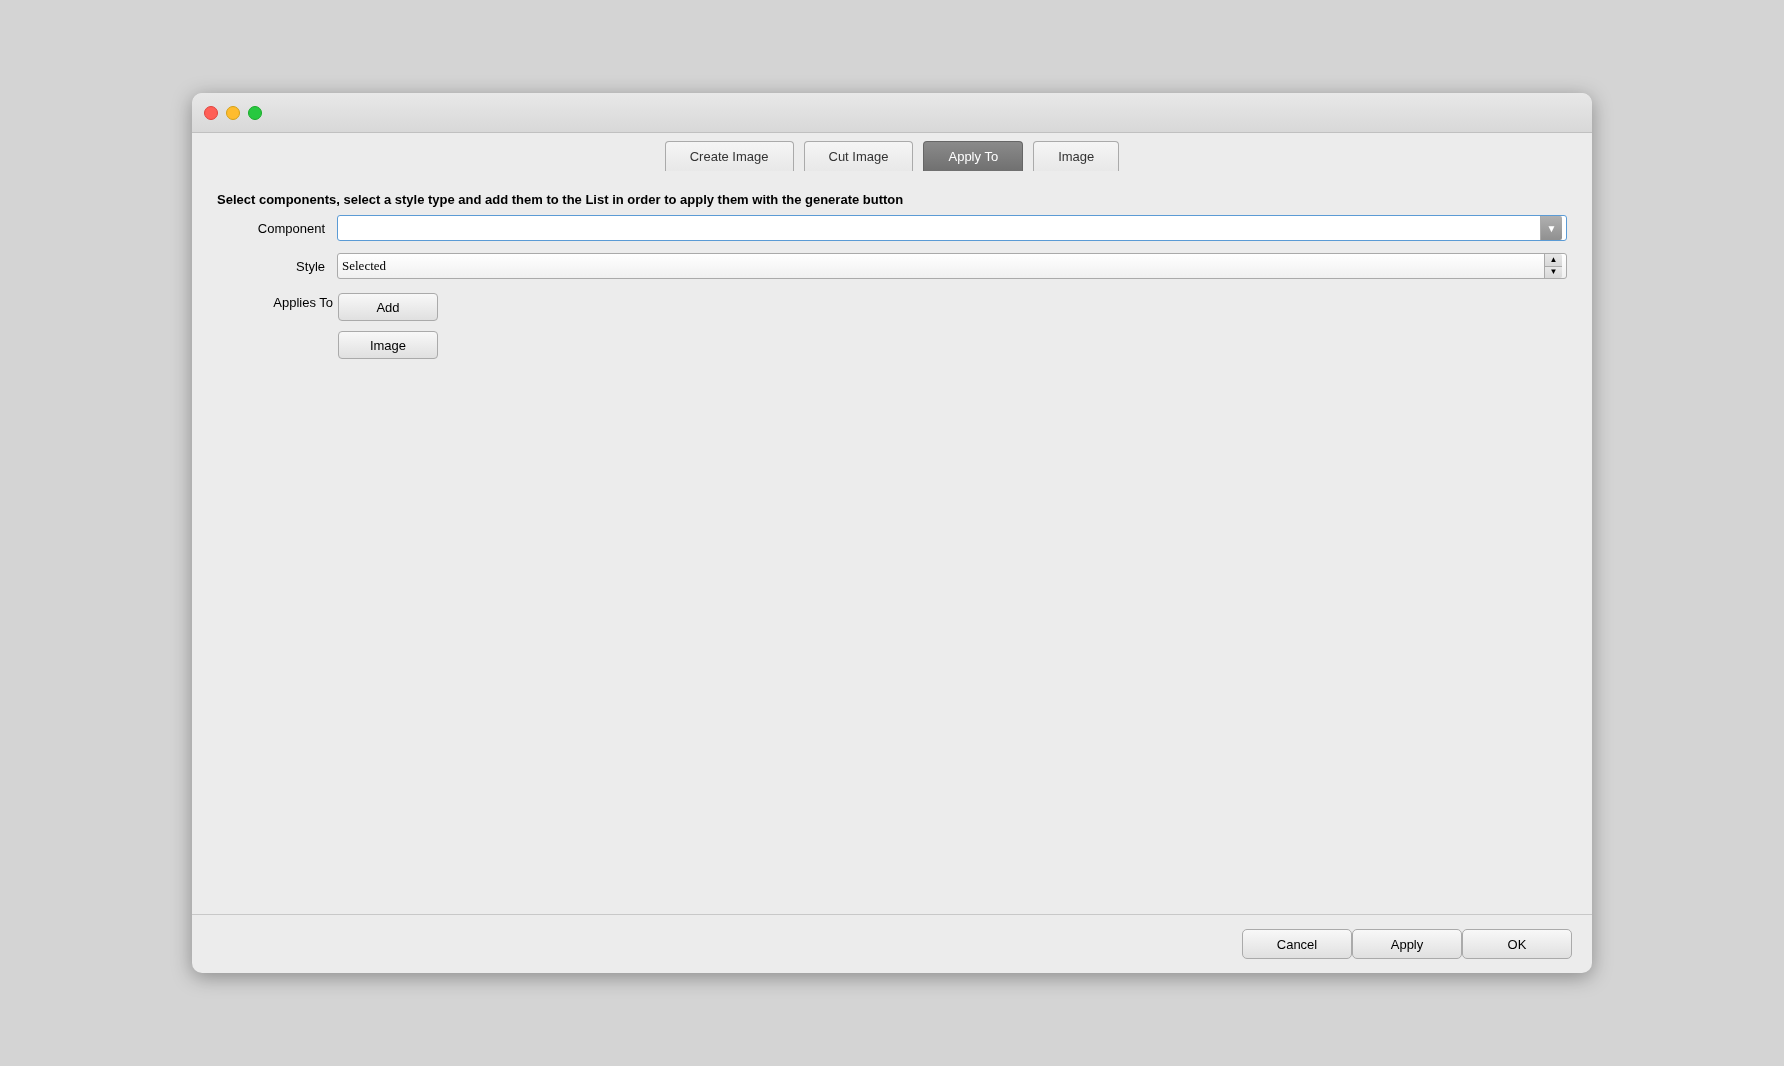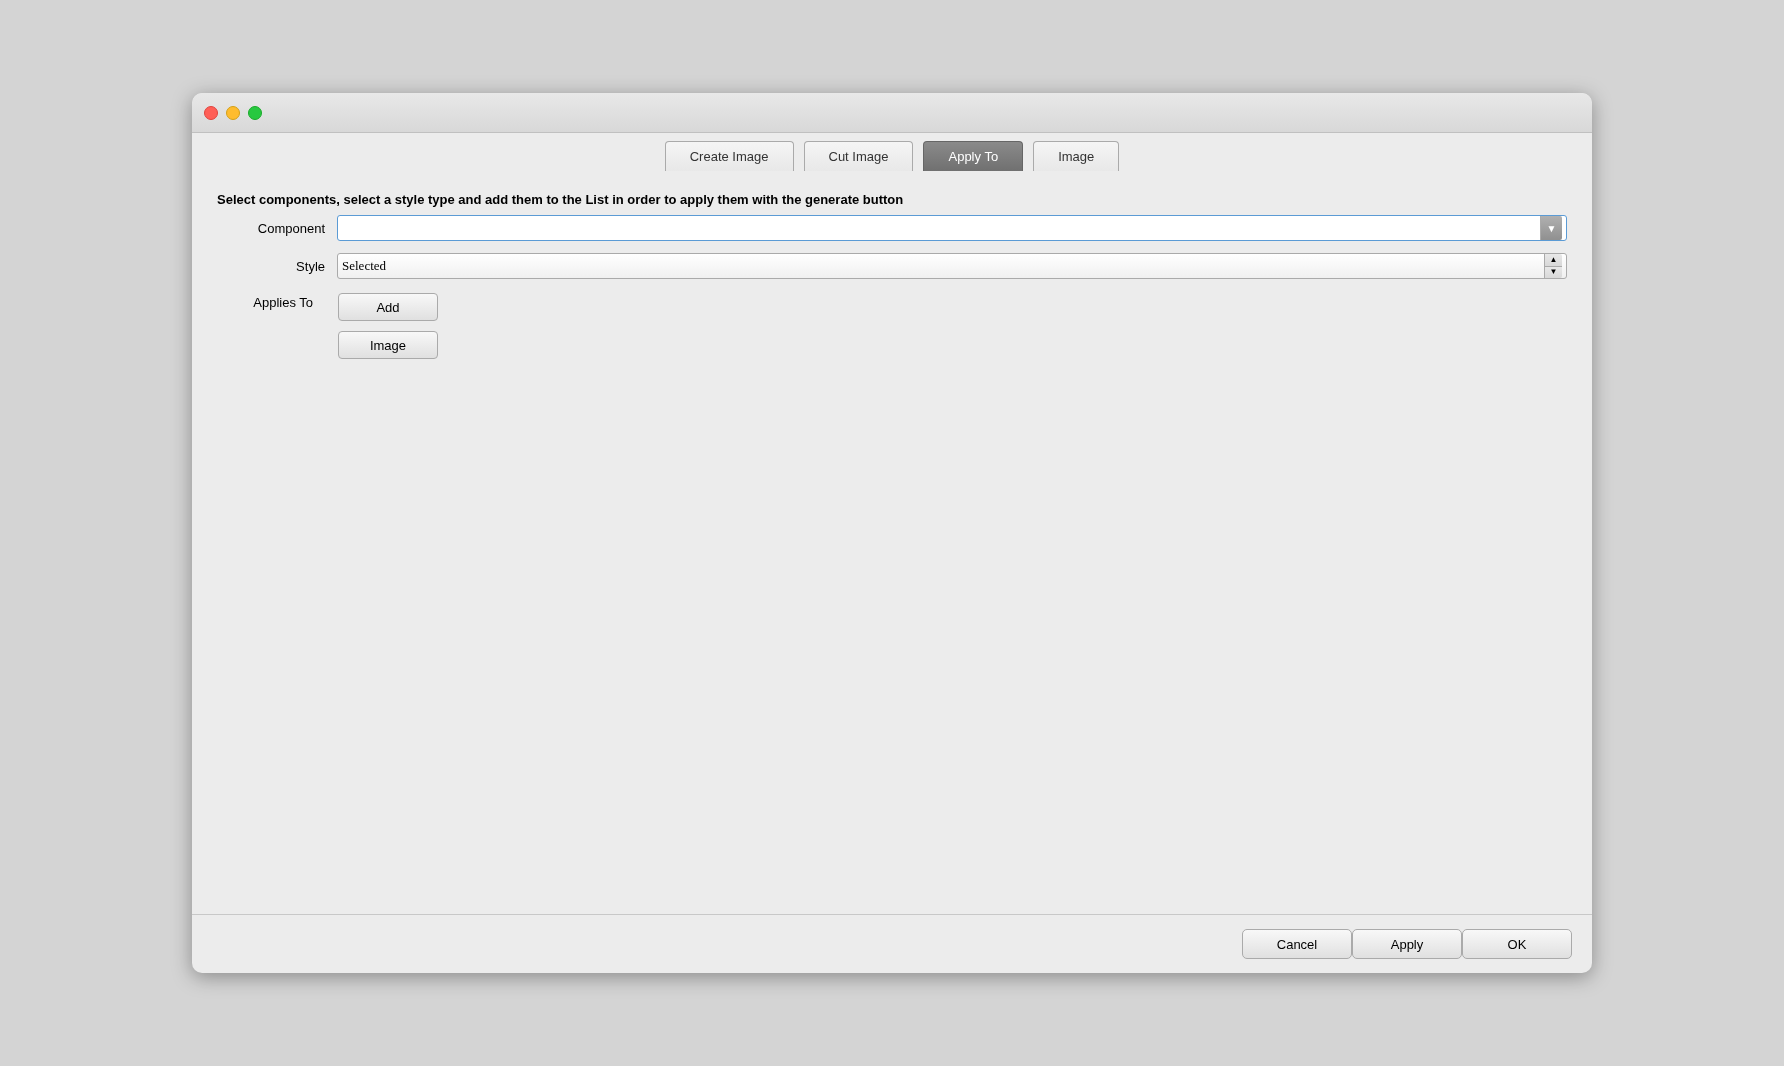--- a/index.html
+++ b/index.html
@@ -188,21 +188,21 @@
     .applies-area {
       display: flex;
       align-items: flex-start;
       flex: 1;
     }
 
     .applies-label {
       width: 120px;
       font-size: 13px;
       text-align: right;
-      padding-right: 24px;
+      padding-right: 4px;
       padding-top: 4px;
       flex-shrink: 0;
     }
 
     .applies-list {
       flex: 1;
       border: 1px solid #aaa;
       background: #fff;
       height: 490px;
       padding: 4px;

